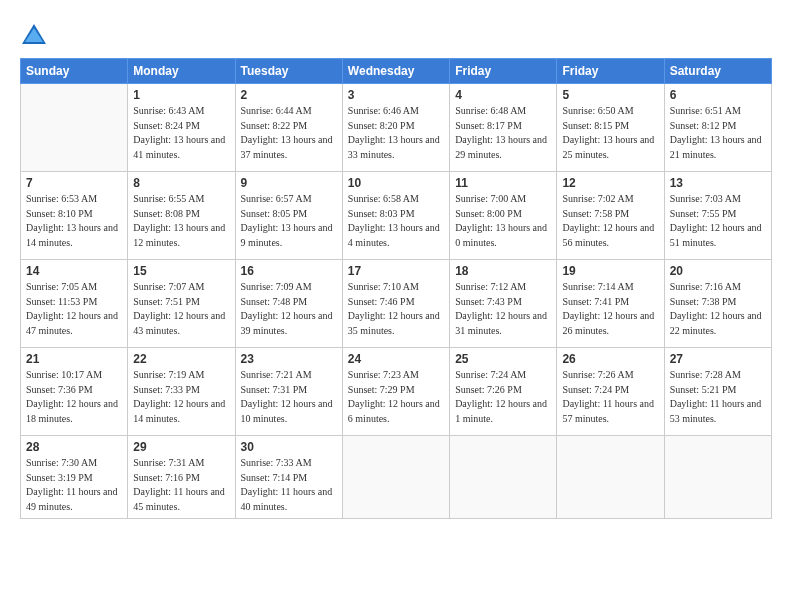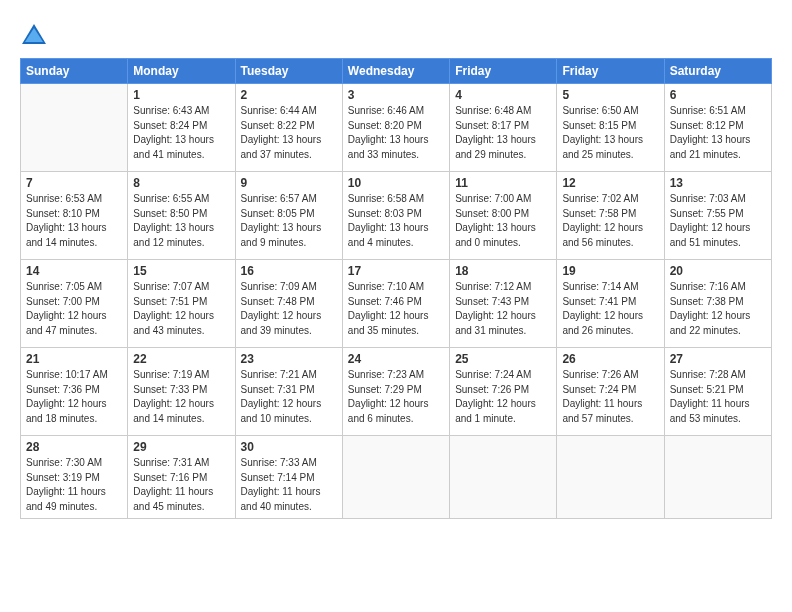--- a/index.html
+++ b/index.html
@@ -86,20 +86,21 @@
     .day-num {
       font-size: 12px;
       font-weight: bold;
       display: block;
       margin-bottom: 2px;
     }
     .day-info {
       font-size: 10px;
       line-height: 1.45;
       color: #333;
+      font-family: Liberation Serif, serif;
     }
     .last-row td {
       height: 72px;
     }
   </style>
 </head>
 <body>
 
 <div class="page">
   <div class="header">
@@ -159,21 +160,21 @@
             <div class="day-info"><span>Sunrise: 6:51 AM</span><br><span>Sunset: 8:12 PM</span><br><span>Daylight: 13 hours and 21 minutes.</span></div>
           </td>
         </tr>
         <tr>
           <td>
             <span class="day-num">7</span>
             <div class="day-info"><span>Sunrise: 6:53 AM</span><br><span>Sunset: 8:10 PM</span><br><span>Daylight: 13 hours and 14 minutes.</span></div>
           </td>
           <td>
             <span class="day-num">8</span>
-            <div class="day-info"><span>Sunrise: 6:55 AM</span><br><span>Sunset: 8:50 PM</span><br><span>Daylight: 13 hours and 12 minutes.</span></div>
+            <div class="day-info"><span>Sunrise: 6:55 AM</span><br><span>Sunset: 8:08 PM</span><br><span>Daylight: 13 hours and 12 minutes.</span></div>
           </td>
           <td>
             <span class="day-num">9</span>
             <div class="day-info"><span>Sunrise: 6:57 AM</span><br><span>Sunset: 8:05 PM</span><br><span>Daylight: 13 hours and 9 minutes.</span></div>
           </td>
           <td>
             <span class="day-num">10</span>
             <div class="day-info"><span>Sunrise: 6:58 AM</span><br><span>Sunset: 8:03 PM</span><br><span>Daylight: 13 hours and 4 minutes.</span></div>
           </td>
           <td>
@@ -185,21 +186,21 @@
             <div class="day-info"><span>Sunrise: 7:02 AM</span><br><span>Sunset: 7:58 PM</span><br><span>Daylight: 12 hours and 56 minutes.</span></div>
           </td>
           <td>
             <span class="day-num">13</span>
             <div class="day-info"><span>Sunrise: 7:03 AM</span><br><span>Sunset: 7:55 PM</span><br><span>Daylight: 12 hours and 51 minutes.</span></div>
           </td>
         </tr>
         <tr>
           <td>
             <span class="day-num">14</span>
-            <div class="day-info"><span>Sunrise: 7:05 AM</span><br><span>Sunset: 7:00 PM</span><br><span>Daylight: 12 hours and 47 minutes.</span></div>
+            <div class="day-info"><span>Sunrise: 7:05 AM</span><br><span>Sunset: 11:53 PM</span><br><span>Daylight: 12 hours and 47 minutes.</span></div>
           </td>
           <td>
             <span class="day-num">15</span>
             <div class="day-info"><span>Sunrise: 7:07 AM</span><br><span>Sunset: 7:51 PM</span><br><span>Daylight: 12 hours and 43 minutes.</span></div>
           </td>
           <td>
             <span class="day-num">16</span>
             <div class="day-info"><span>Sunrise: 7:09 AM</span><br><span>Sunset: 7:48 PM</span><br><span>Daylight: 12 hours and 39 minutes.</span></div>
           </td>
           <td>

